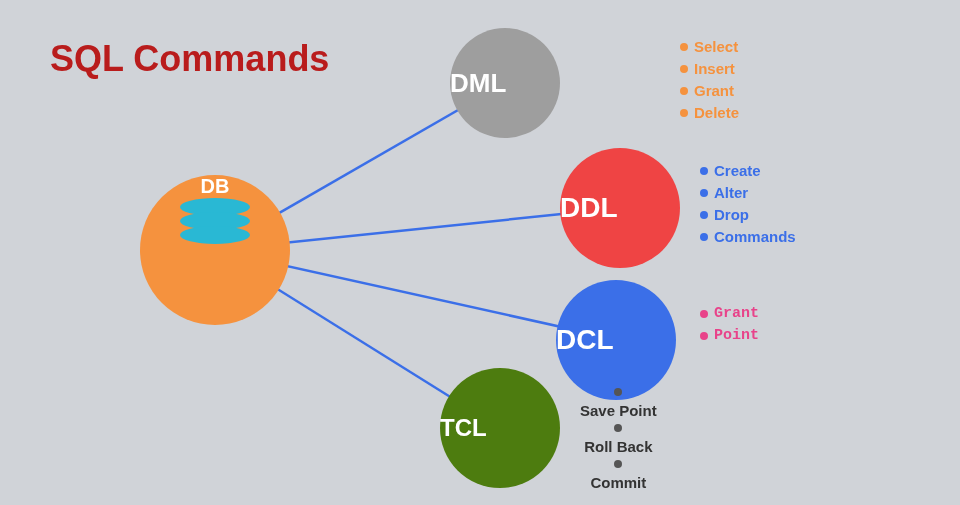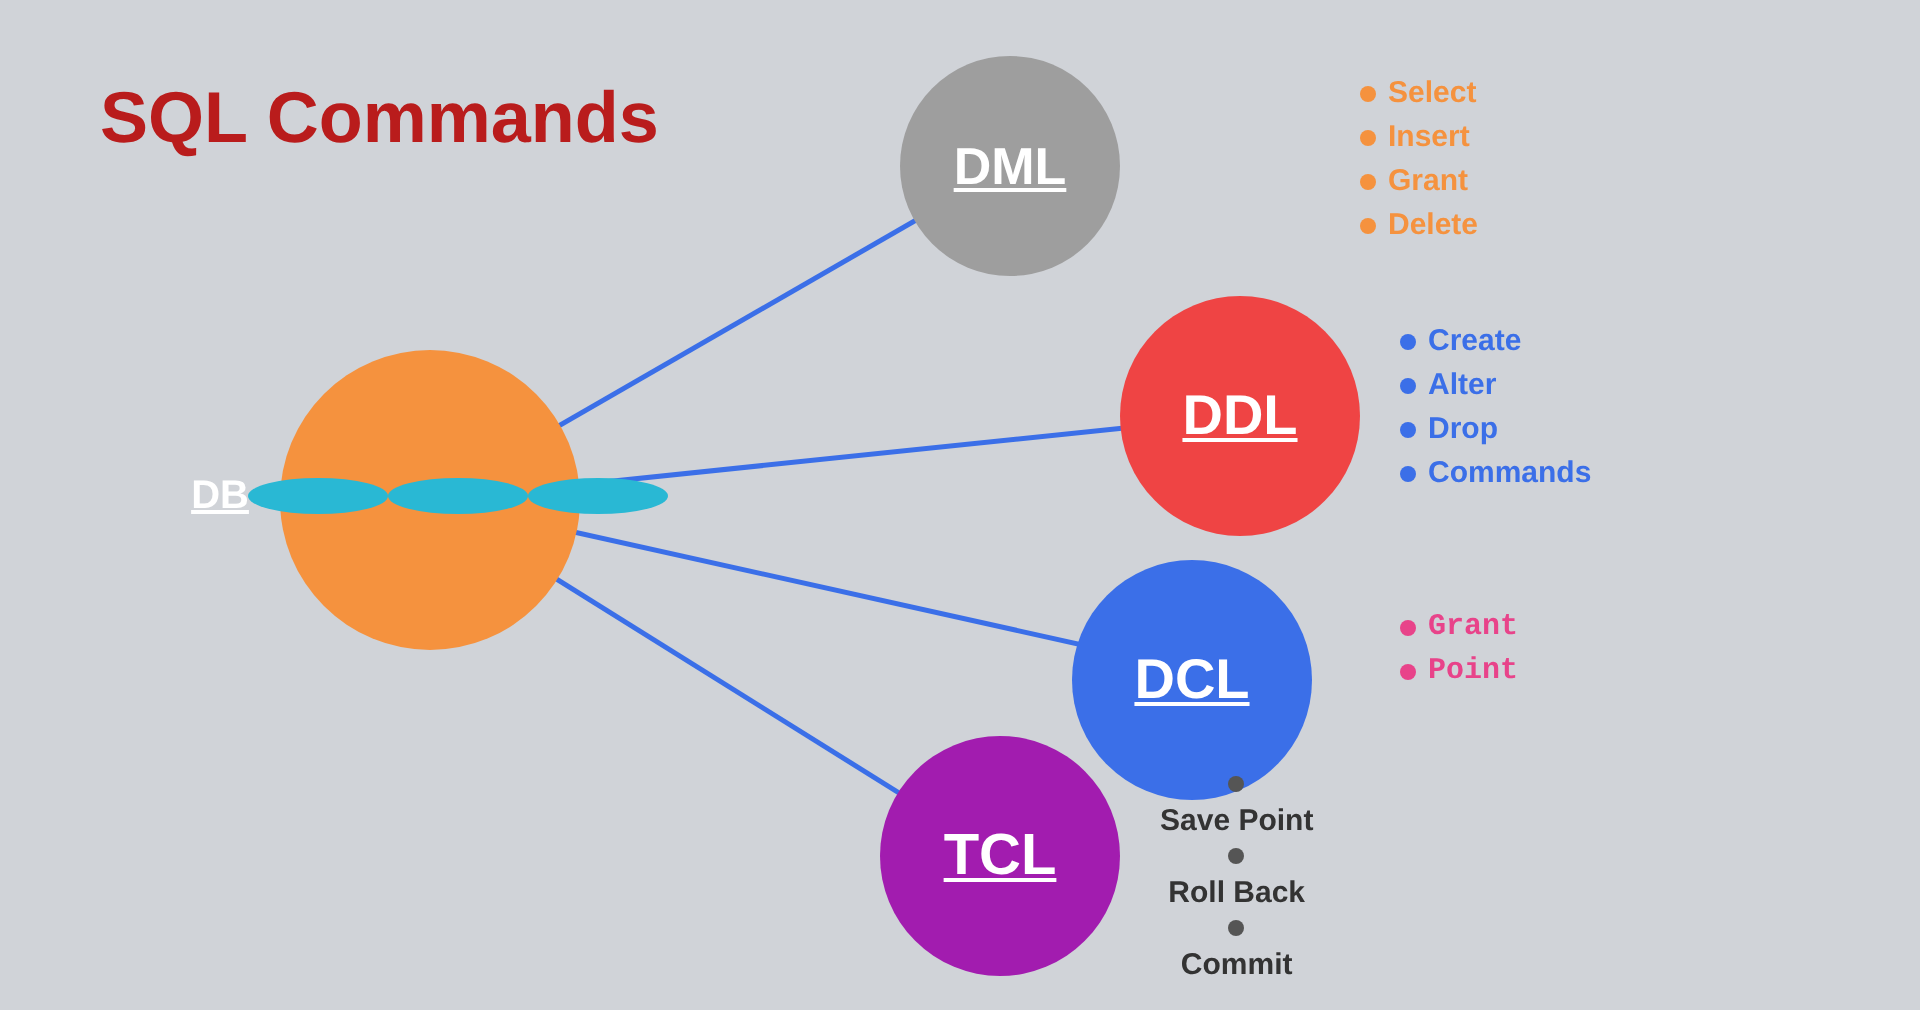--- a/index.html
+++ b/index.html
@@ -29,24 +29,23 @@
       width: 960px;
       height: 505px;
       pointer-events: none;
     }
 
     .circle {
       position: absolute;
       border-radius: 50%;
       display: flex;
       align-items: center;
-      justify-content: center;
+      justify-content: flex-start;
       font-weight: 800;
       color: white;
-      text-decoration: underline;
     }
 
     
     .db-circle {
       width: 150px;
       height: 150px;
       background: #f5923e;
       left: 140px;
       top: 175px;
       flex-direction: column;
@@ -55,21 +54,21 @@
     .db-label {
       font-size: 20px;
       font-weight: 900;
       color: white;
       margin-bottom: 4px;
     }
 
     
     .db-icon {
       display: flex;
-      flex-direction: row;
+      flex-direction: column;
       align-items: center;
       gap: 0;
     }
 
     .db-disk {
       width: 70px;
       height: 18px;
       background: #29b8d4;
       border-radius: 50%;
       position: relative;
@@ -98,33 +97,33 @@
       top: 148px;
       font-size: 28px;
       color: white;
     }
 
     
     .dcl-circle {
       width: 120px;
       height: 120px;
       background: #3b6fe8;
-      left: 536px;
+      left: 556px;
       top: 280px;
       font-size: 28px;
     }
 
     
     .tcl-circle {
       width: 120px;
       height: 120px;
-      background: #a21caf;
+      background: #4d7c0f;
       left: 440px;
       top: 368px;
-      font-size: 29px;
+      font-size: 24px;
     }
 
     
     .label-group {
       position: absolute;
       display: flex;
       flex-direction: column;
       gap: 5px;
     }
 

